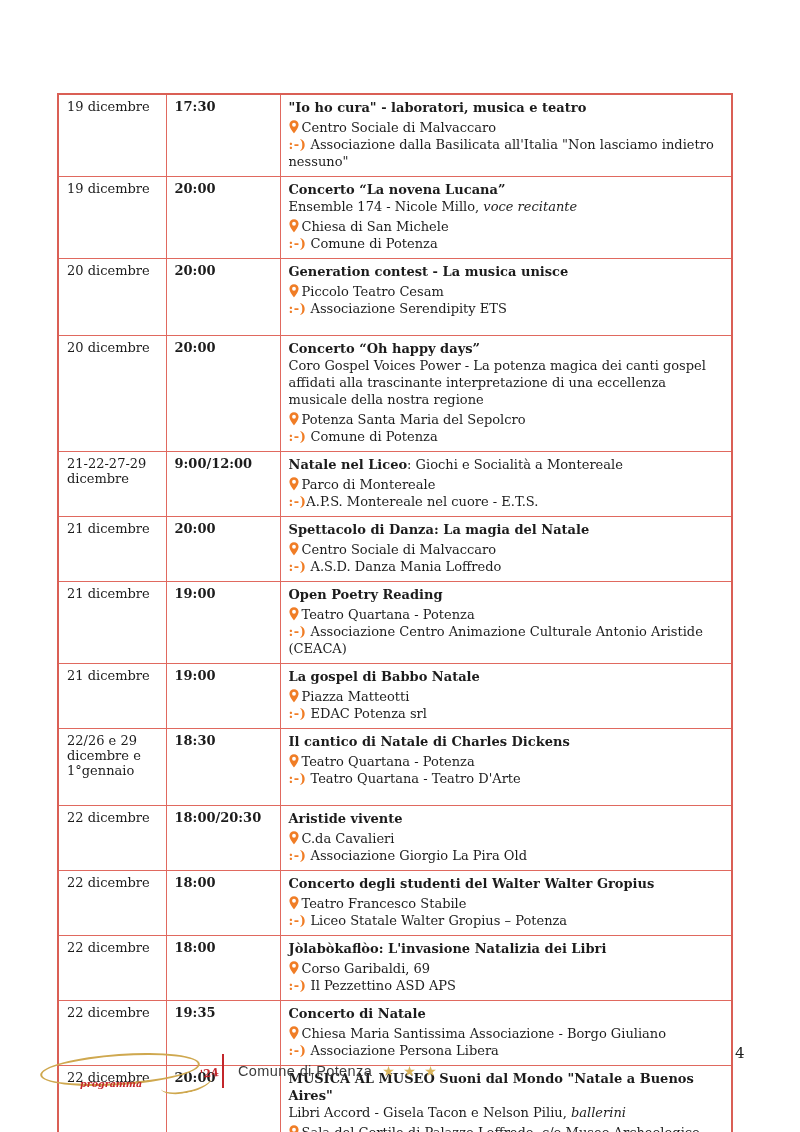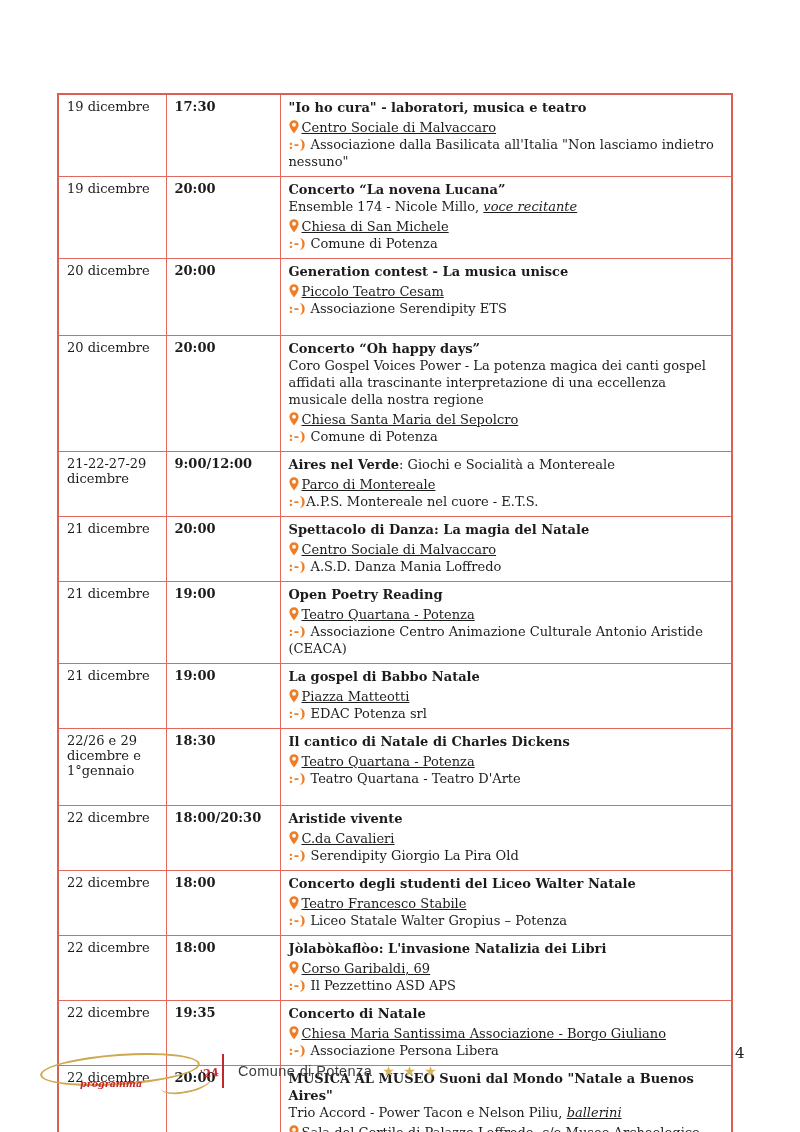--- a/index.html
+++ b/index.html
@@ -23,24 +23,24 @@
     border:1px solid #e0695f;
     vertical-align:top;
     padding:4px 8px 6px 8px;
   }
   td.c-date { width:108px; }
   td.c-time { width:114px;font-weight:bold; }
   tr.extra td { padding-bottom:18px; }
   .line { line-height:17px; }
   .title { font-weight:normal; }
   .title .tb { font-weight:bold; }
-  .loc { margin-top:3px;text-decoration:underline; }
+  .loc { margin-top:3px; }
   .pin-icon { display:inline-block; margin-right:3px; vertical-align:-2px; }
   .org .smiley { color:#f07d26; font-weight:bold; letter-spacing:0.5px; }
-  .sub .si { font-style:italic;text-decoration:underline; }
+  .sub .si { font-style:italic; }
 
   .footer {
     position:absolute; left:40px; top:1046px;
     display:flex; align-items:center; height:50px;
   }
   .logo { position:relative; width:178px; height:48px; }
   .swirl {
     position:absolute; left:0px; top:7px; width:160px; height:31px;
     border:2px solid #cfa84f; border-radius:50%;
     transform:rotate(-4deg);
@@ -122,30 +122,30 @@
     </tr>
 
     <tr class="event-row">
       <td class="c-date">20 dicembre</td>
       <td class="c-time">20:00</td>
       <td class="c-desc">
         <div class="line title"><b class="tb">Concerto “Oh happy days”</b><span class="trs"></span></div>
         <div class="line sub"><span class="sb">Coro Gospel Voices Power - La potenza magica dei canti gospel affidati alla trascinante interpretazione di una eccellenza musicale della nostra regione</span><i class="si"></i></div>
         <div class="line loc"><svg class="pin-icon" width="10" height="14" viewBox="0 0 12 16">
                 <path d="M6 0C2.9 0 .5 2.4.5 5.4c0 4 5.5 10.3 5.5 10.3s5.5-6.3 5.5-10.3C11.5 2.4 9.1 0 6 0zm0 7.6a2.3 2.3 0 1 1 0-4.6 2.3 2.3 0 0 1 0 4.6z" fill="#f07d26"></path>
-              </svg><span class="lt">Chiesa Santa Maria del Sepolcro</span></div>
+              </svg><span class="lt">Potenza Santa Maria del Sepolcro</span></div>
         <div class="line org"><b class="smiley">:-)</b><span class="ot"> Comune di Potenza</span></div>
       </td>
     </tr>
 
     <tr class="event-row">
       <td class="c-date">21-22-27-29 dicembre</td>
       <td class="c-time">9:00/12:00</td>
       <td class="c-desc">
-        <div class="line title"><b class="tb">Aires nel Verde</b><span class="trs">: Giochi e Socialità a Montereale</span></div>
+        <div class="line title"><b class="tb">Natale nel Liceo</b><span class="trs">: Giochi e Socialità a Montereale</span></div>
 
         <div class="line loc"><svg class="pin-icon" width="10" height="14" viewBox="0 0 12 16">
                 <path d="M6 0C2.9 0 .5 2.4.5 5.4c0 4 5.5 10.3 5.5 10.3s5.5-6.3 5.5-10.3C11.5 2.4 9.1 0 6 0zm0 7.6a2.3 2.3 0 1 1 0-4.6 2.3 2.3 0 0 1 0 4.6z" fill="#f07d26"></path>
               </svg><span class="lt">Parco di Montereale</span></div>
         <div class="line org"><b class="smiley">:-)</b><span class="ot">A.P.S. Montereale nel cuore - E.T.S.</span></div>
       </td>
     </tr>
 
     <tr class="event-row">
       <td class="c-date">21 dicembre</td>
@@ -201,29 +201,29 @@
 
     <tr class="event-row">
       <td class="c-date">22 dicembre</td>
       <td class="c-time">18:00/20:30</td>
       <td class="c-desc">
         <div class="line title"><b class="tb">Aristide vivente</b><span class="trs"></span></div>
 
         <div class="line loc"><svg class="pin-icon" width="10" height="14" viewBox="0 0 12 16">
                 <path d="M6 0C2.9 0 .5 2.4.5 5.4c0 4 5.5 10.3 5.5 10.3s5.5-6.3 5.5-10.3C11.5 2.4 9.1 0 6 0zm0 7.6a2.3 2.3 0 1 1 0-4.6 2.3 2.3 0 0 1 0 4.6z" fill="#f07d26"></path>
               </svg><span class="lt">C.da Cavalieri</span></div>
-        <div class="line org"><b class="smiley">:-)</b><span class="ot"> Serendipity Giorgio La Pira Old</span></div>
+        <div class="line org"><b class="smiley">:-)</b><span class="ot"> Associazione Giorgio La Pira Old</span></div>
       </td>
     </tr>
 
     <tr class="event-row">
       <td class="c-date">22 dicembre</td>
       <td class="c-time">18:00</td>
       <td class="c-desc">
-        <div class="line title"><b class="tb">Concerto degli studenti del Liceo Walter Natale</b><span class="trs"></span></div>
+        <div class="line title"><b class="tb">Concerto degli studenti del Walter Walter Gropius</b><span class="trs"></span></div>
 
         <div class="line loc"><svg class="pin-icon" width="10" height="14" viewBox="0 0 12 16">
                 <path d="M6 0C2.9 0 .5 2.4.5 5.4c0 4 5.5 10.3 5.5 10.3s5.5-6.3 5.5-10.3C11.5 2.4 9.1 0 6 0zm0 7.6a2.3 2.3 0 1 1 0-4.6 2.3 2.3 0 0 1 0 4.6z" fill="#f07d26"></path>
               </svg><span class="lt">Teatro Francesco Stabile</span></div>
         <div class="line org"><b class="smiley">:-)</b><span class="ot"> Liceo Statale Walter Gropius – Potenza</span></div>
       </td>
     </tr>
 
     <tr class="event-row">
       <td class="c-date">22 dicembre</td>
@@ -249,21 +249,21 @@
               </svg><span class="lt">Chiesa Maria Santissima Associazione - Borgo Giuliano</span></div>
         <div class="line org"><b class="smiley">:-)</b><span class="ot"> Associazione Persona Libera</span></div>
       </td>
     </tr>
 
     <tr class="event-row">
       <td class="c-date">22 dicembre</td>
       <td class="c-time">20:00</td>
       <td class="c-desc">
         <div class="line title"><b class="tb">MUSICA AL MUSEO Suoni dal Mondo "Natale a Buenos Aires"</b><span class="trs"></span></div>
-        <div class="line sub"><span class="sb">Trio Accord - Power Tacon e Nelson Piliu, </span><i class="si">ballerini</i></div>
+        <div class="line sub"><span class="sb">Libri Accord - Gisela Tacon e Nelson Piliu, </span><i class="si">ballerini</i></div>
         <div class="line loc"><svg class="pin-icon" width="10" height="14" viewBox="0 0 12 16">
                 <path d="M6 0C2.9 0 .5 2.4.5 5.4c0 4 5.5 10.3 5.5 10.3s5.5-6.3 5.5-10.3C11.5 2.4 9.1 0 6 0zm0 7.6a2.3 2.3 0 1 1 0-4.6 2.3 2.3 0 0 1 0 4.6z" fill="#f07d26"></path>
               </svg><span class="lt">Sala del Cortile di Palazzo Loffredo, c/o Museo Archeologico Nazionale della Basilicata "Dinu Adamesteanu" Potenza</span></div>
 
       </td>
     </tr>
   </tbody>
   </table>
 
   <div class="footer">

